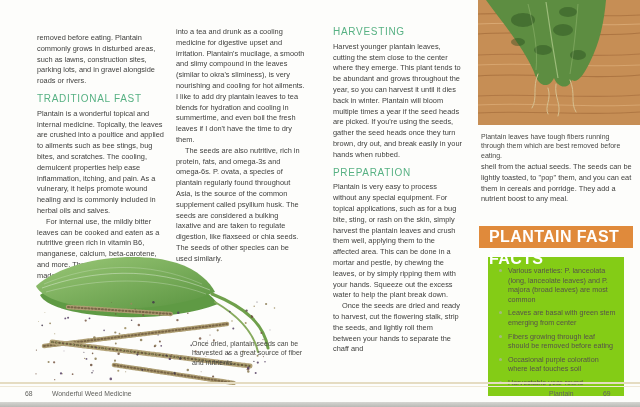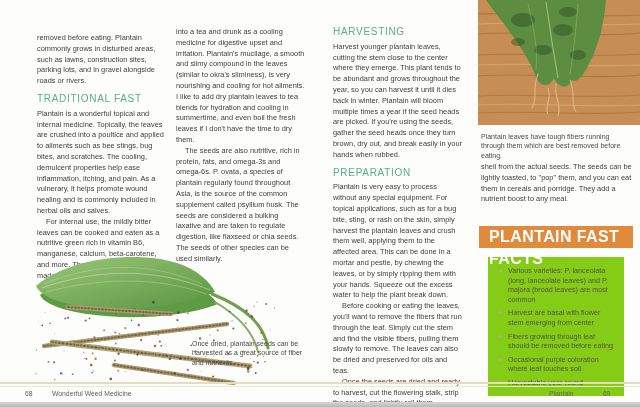--- a/index.html
+++ b/index.html
@@ -224,21 +224,20 @@
         </g>
     </svg>
   </div>
   <div class="caption" id="seed-caption">Once dried, plantain seeds can be harvested as a great source of fiber and nutrients.</div>
 
   <div class="col" id="rcol1">
     <h3 class="heading first">HARVESTING</h3>
     <p>Harvest younger plantain leaves, cutting the stem close to the center where they emerge. This plant tends to be abundant and grows throughout the year, so you can harvest it until it dies back in winter. Plantain will bloom multiple times a year if the seed heads are picked. If you're using the seeds, gather the seed heads once they turn brown, dry out, and break easily in your hands when rubbed.</p>
     <h3 class="heading">PREPARATION</h3>
     <p>Plantain is very easy to process without any special equipment. For topical applications, such as for a bug bite, sting, or rash on the skin, simply harvest the plantain leaves and crush them well, applying them to the affected area. This can be done in a mortar and pestle, by chewing the leaves, or by simply ripping them with your hands. Squeeze out the excess water to help the plant break down.</p>
-    <p class="indent">Before cooking or eating the leaves, you'll want to remove the fibers that run through the leaf. Simply cut the stem and find the visible fibers, pulling them slowly to remove. The leaves can also be dried and preserved for oils and teas.</p>
     <p class="indent">Once the seeds are dried and ready to harvest, cut the flowering stalk, strip the seeds, and lightly roll them between your hands to separate the chaff and</p>
   </div>
 
   <div class="photo">
     <svg width="162" height="125" viewBox="0 0 162 125" xmlns="http://www.w3.org/2000/svg">
       <rect width="162" height="125" fill="#c68e55"></rect>
       <g stroke-width="1.2" fill="none">
         <path d="M0,14 C40,12 120,18 162,15" stroke="rgba(122,66,28,0.3)"></path>
         <path d="M0,34 C50,30 110,38 162,33" stroke="rgba(122,66,28,0.33)"></path>
         <path d="M0,55 C45,52 115,58 162,54" stroke="rgba(122,66,28,0.28)"></path>
@@ -276,21 +275,21 @@
   <div class="col" id="rcol2p">
     <p>shell from the actual seeds. The seeds can be lightly toasted, to "pop" them, and you can eat them in cereals and porridge. They add a nutrient boost to any meal.</p>
   </div>
 
   <div class="fastfacts">
     <div class="ff-header">
       <span>PLANTAIN FAST FACTS</span>
     </div>
     <ul class="ff-body">
       <li>Various varieties: P. lanceolata (long, lanceolate leaves) and P. majora (broad leaves) are most common</li>
-      <li>Harvest are basal with flower stem emerging from center</li>
+      <li>Leaves are basal with green stem emerging from center</li>
       <li>Fibers growing through leaf should be removed before eating</li>
       <li>Occasional purple coloration where leaf touches soil</li>
       <li>Harvestable year-round</li>
     </ul>
   </div>
 
   <div class="rule1"></div>
   <div class="rule2"></div>
   <div class="scan-edge"></div>
 

